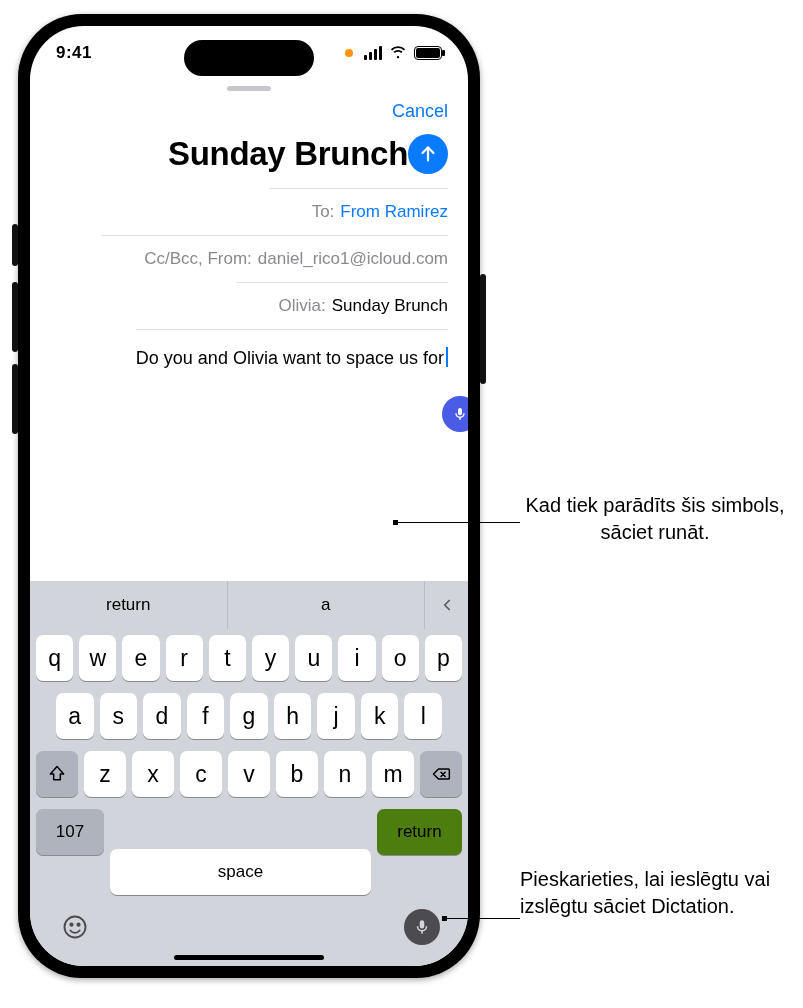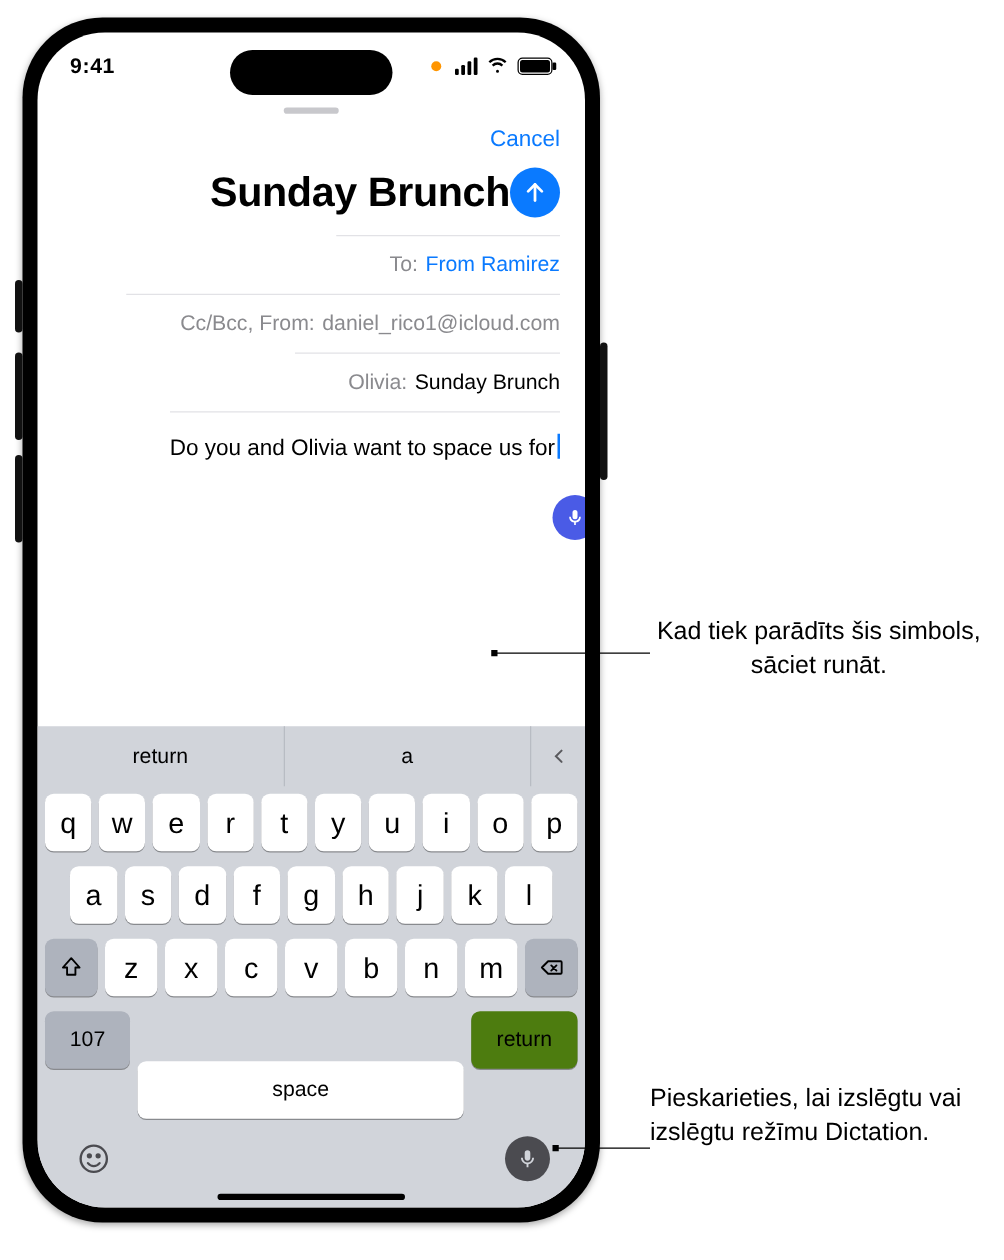--- a/index.html
+++ b/index.html
@@ -274,14 +274,14 @@
         </div>
         <div class="home-ind"></div>
       </div>
     </div>
   </div>
 
   <div class="callout-line line1"></div>
   <div class="callout callout1">Kad tiek parādīts šis simbols, sāciet runāt.</div>
 
   <div class="callout-line line2"></div>
-  <div class="callout callout2">Pieskarieties, lai izslēgtu vai izslēgtu režīmu Dictation.</div>
+  <div class="callout callout2">Pieskarieties, lai ieslēgtu vai izslēgtu sāciet Dictation.</div>
 </div>
 
 </body></html>

